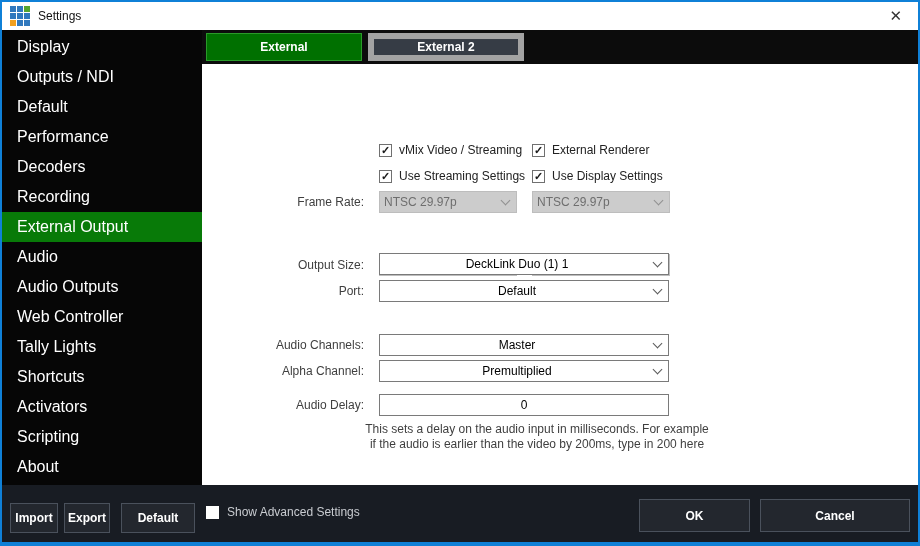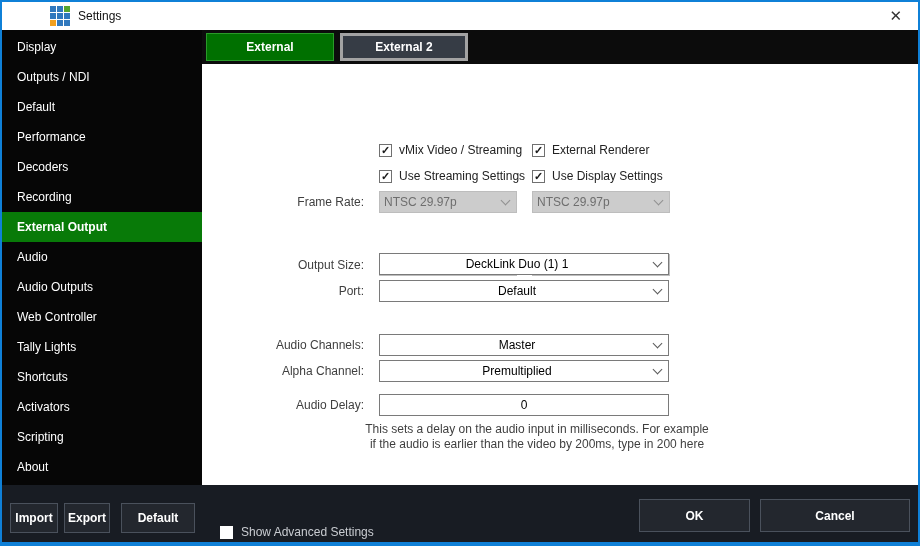--- a/index.html
+++ b/index.html
@@ -5,40 +5,40 @@
   html,body{margin:0;padding:0;background:#3a3a3a;font-family:"Liberation Sans",sans-serif;}
   *{box-sizing:border-box;}
 
   .window{
     width:920px;height:546px;
     border:2px solid #0f80d7;border-bottom-width:4px;
     background:#fff;display:flex;flex-direction:column;overflow:hidden;
   }
 
   
-  .titlebar{height:28px;background:#fff;display:flex;align-items:center;padding:0 8px;flex:0 0 auto;margin-left:40px;}
+  .titlebar{height:28px;background:#fff;display:flex;align-items:center;padding:0 8px;flex:0 0 auto;}
   .logo{display:grid;grid-template-columns:repeat(3,6px);grid-auto-rows:6px;gap:1px;margin-right:8px;}
   .logo span{width:6px;height:6px;background:#3179be;}
   .logo .g{background:#55a630;}
   .logo .o{background:#f2a01e;}
   .title{font-size:12px;color:#111;}
   .close-btn{margin-left:auto;font-size:15px;color:#333;cursor:default;padding:0 8px;line-height:26px;}
 
   
   .body{flex:1 1 auto;display:flex;min-height:0;}
   .sidebar{width:200px;background:#060606;flex:0 0 auto;padding-top:2px;}
-  .side-item{height:30px;line-height:30px;padding-left:15px;color:#fff;font-size:12px;cursor:default;}
-  .side-item.selected{background:#087a08;font-weight:bold;}
+  .side-item{height:30px;line-height:30px;padding-left:15px;color:#fff;font-size:16px;cursor:default;}
+  .side-item.selected{background:#087a08;}
 
   .main{flex:1 1 auto;display:flex;flex-direction:column;min-width:0;}
   .tabstrip{height:34px;background:#0c0c0c;display:flex;align-items:center;padding-left:4px;gap:6px;flex:0 0 auto;}
-  .tab{width:128px;height:28px;display:flex;align-items:center;justify-content:center;
+  .tab{width:156px;height:28px;display:flex;align-items:center;justify-content:center;
        font-size:12px;font-weight:bold;color:#fff;cursor:default;}
   .tab.active{background:#007000;border:1px solid #2a9a2a;}
-  .tab.inactive{background:#363c45;border:3px solid #a3a3a3;}
+  .tab.inactive{background:#363c45;border:6px solid #a3a3a3;}
 
   
   .content{flex:1 1 auto;background:#fff;position:relative;font-size:12px;color:#3f3f3f;}
   .row{position:absolute;left:0;right:0;height:24px;}
   .row .lbl{position:absolute;left:0;top:0;width:162px;text-align:right;line-height:22px;color:#3f3f3f;}
 
   .cbwrap{position:absolute;top:0;display:flex;align-items:center;height:16px;}
   .cb{width:13px;height:13px;background:#fff;border:1px solid #707070;display:flex;
       align-items:center;justify-content:center;font-size:11px;font-weight:bold;color:#1b1b1b;line-height:11px;}
   .cb.empty{color:transparent;}
@@ -69,21 +69,21 @@
 
   
   .bottombar{height:57px;background:#181c23;position:relative;flex:0 0 auto;}
   .btn{position:absolute;background:#23272e;border:1px solid #4a515c;color:#fff;
        font-weight:bold;font-size:12px;display:flex;align-items:center;justify-content:center;cursor:default;}
   .btn-import{left:8px;top:18px;width:48px;height:30px;}
   .btn-export{left:62px;top:18px;width:46px;height:30px;text-align:center;}
   .btn-default{left:119px;top:18px;width:74px;height:30px;}
   .btn-ok{left:637px;top:14px;width:111px;height:33px;}
   .btn-cancel{left:758px;top:14px;width:150px;height:33px;}
-  .adv{position:absolute;left:218px;top:20px;display:flex;align-items:center;margin-top:20px;}
+  .adv{position:absolute;left:204px;top:20px;display:flex;align-items:center;}
   .adv .cb{border:none;width:13px;height:13px;background:#fff;}
   .adv .cbl{margin-left:8px;color:#c9ccd1;font-size:12px;}
 </style>
 </head>
 <body>
 
 <div class="window">
 
   <div class="titlebar">
     <div class="logo">

